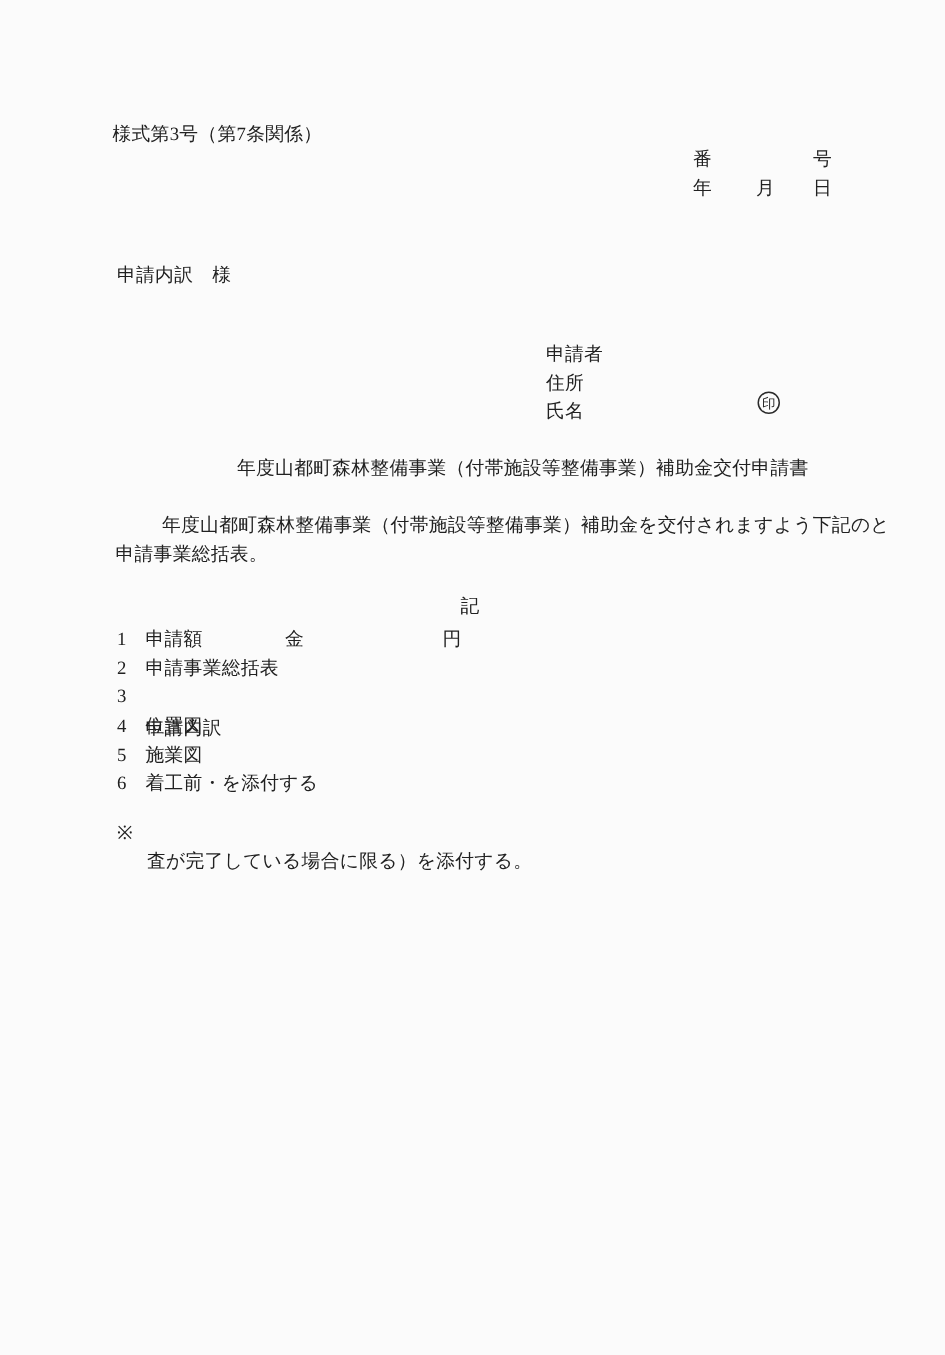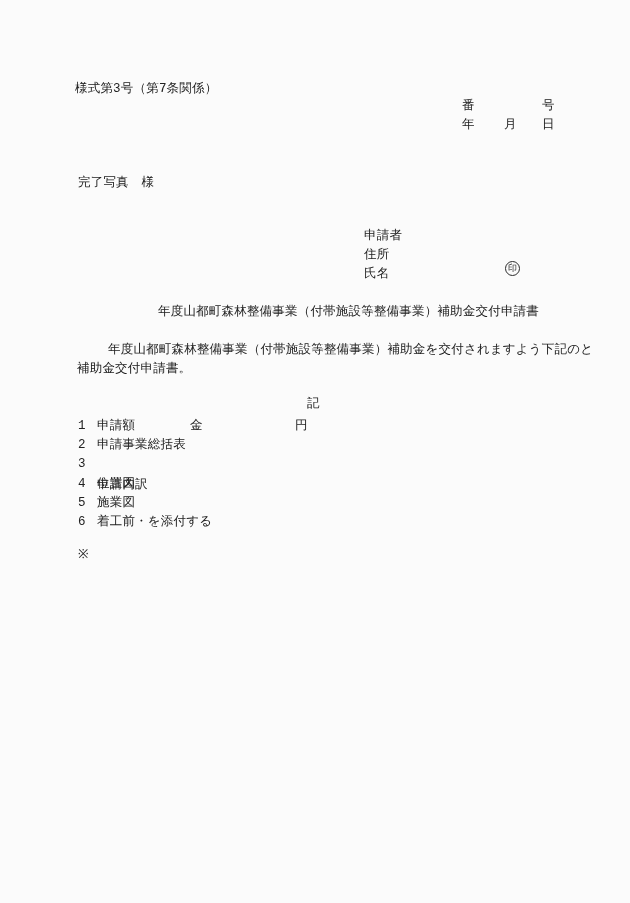--- a/index.html
+++ b/index.html
@@ -6,21 +6,21 @@
   html, body {
     margin: 0;
     padding: 0;
     background: #fbfbfb;
   }
   .page {
     position: relative;
     width: 630px;
     height: 903px;
     background: #fbfbfb;
-    font-family: Liberation Mono, monospace;
+    font-family: Liberation Serif, serif;
     color: #212121;
     overflow: hidden;
   }
   .t {
     position: absolute;
     font-size: 12.5px;
     line-height: 15px;
     white-space: pre;
     letter-spacing: 0.2px;
   }
@@ -43,31 +43,31 @@
 
   <div class="t" style="left:75px; top:82px">様式第3号（第7条関係）</div>
 
   <div class="t" style="left:462px; top:99px">番</div>
   <div class="t" style="left:542px; top:99px">号</div>
 
   <div class="t" style="left:462px; top:118px">年</div>
   <div class="t" style="left:504px; top:118px">月</div>
   <div class="t" style="left:542px; top:118px">日</div>
 
-  <div class="t" style="left:78px; top:176px">完了写真　様</div>
+  <div class="t" style="left:78px; top:176px">申請内訳　様</div>
 
   <div class="t" style="left:364px; top:229px">申請者</div>
   <div class="t" style="left:364px; top:248px">住所</div>
   <div class="t" style="left:364px; top:267px">氏名</div>
   <div class="seal" style="left:505px; top:261px">印</div>
 
   <div class="t" style="left:108px; top:343px">年度山都町森林整備事業（付帯施設等整備事業）補助金を交付されますよう下記のと</div>
 
   <div class="t" style="left:158px; top:305px">年度山都町森林整備事業（付帯施設等整備事業）補助金交付申請書</div>
-  <div class="t" style="left:77px; top:362px">補助金交付申請書。</div>
+  <div class="t" style="left:77px; top:362px">申請事業総括表。</div>
 
   <div class="t" style="left:307px; top:397px">記</div>
 
   <div class="t" style="left:78px; top:419px">1</div>
   <div class="t" style="left:97px; top:419px">申請額</div>
   <div class="t" style="left:190px; top:419px">金</div>
   <div class="t" style="left:295px; top:419px">円</div>
 
   <div class="t" style="left:78px; top:438px">2</div>
   <div class="t" style="left:97px; top:438px">申請事業総括表</div>
@@ -78,14 +78,15 @@
   <div class="t" style="left:78px; top:477px">4</div>
   <div class="t" style="left:97px; top:477px">位置図</div>
 
   <div class="t" style="left:78px; top:496px">5</div>
   <div class="t" style="left:97px; top:496px">施業図</div>
 
   <div class="t" style="left:78px; top:515px">6</div>
   <div class="t" style="left:97px; top:515px">着工前・を添付する</div>
 
   <div class="t" style="left:78px; top:548px">※</div>
+  <div class="t" style="left:98px; top:567px">査が完了している場合に限る）を添付する。</div>
 
 </div>
 
 </body></html>

